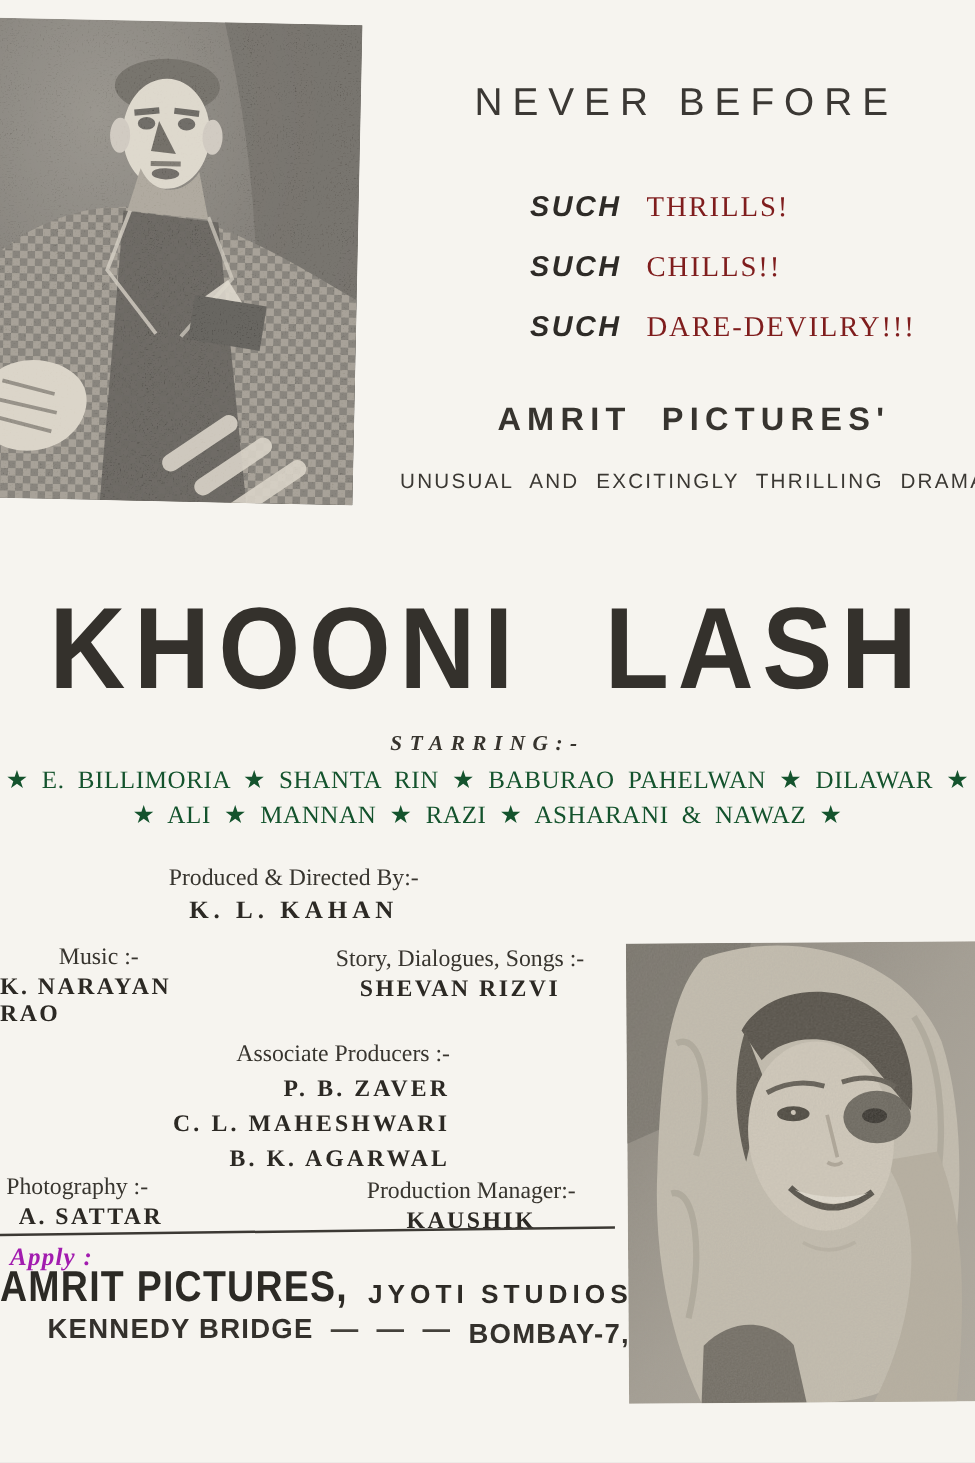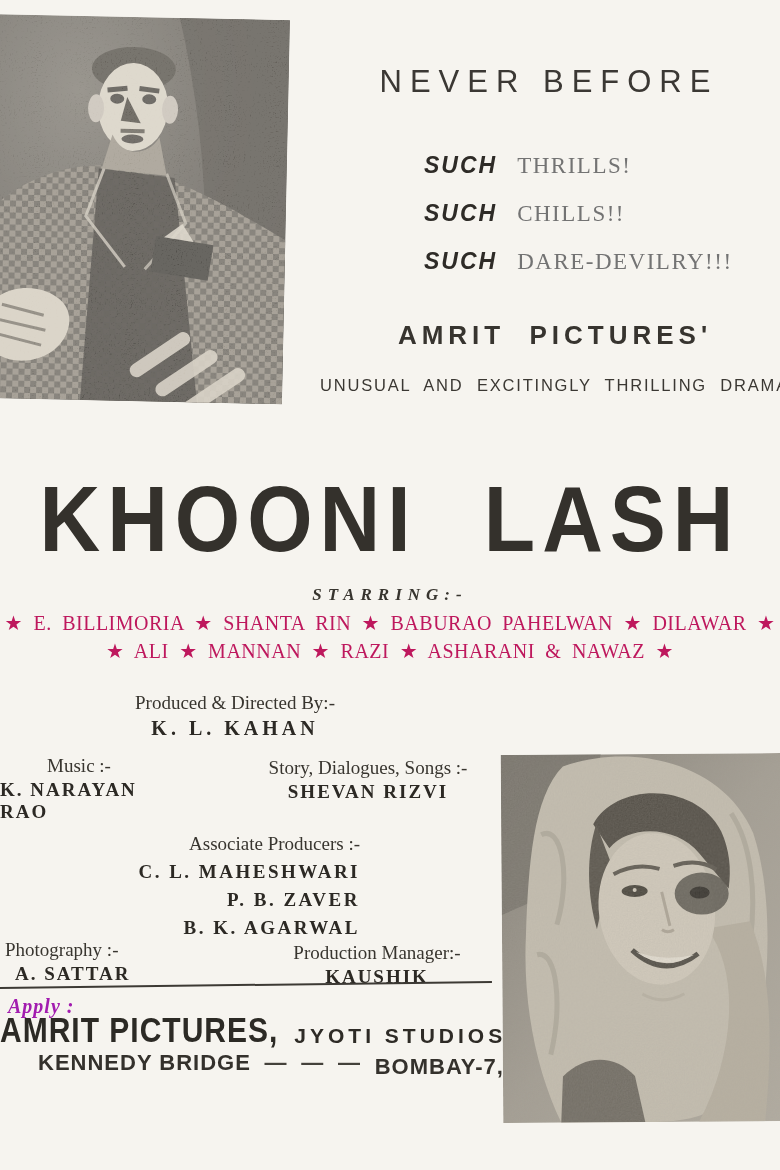--- a/index.html
+++ b/index.html
@@ -13,37 +13,37 @@
   .photo svg{display:block;width:100%;height:100%;}
   
   .never-before{left:318px;top:64px;width:462px;text-align:center;
       font-family:"Liberation Sans",sans-serif;font-weight:400;font-size:31px;
       letter-spacing:8px;color:#3b3834;white-space:nowrap;}
   .such-block{left:424px;top:152px;}
   .such-row{margin-bottom:21px;white-space:nowrap;}
   .such-lead{font-family:"Liberation Sans",sans-serif;font-weight:bold;font-style:italic;
       font-size:23px;letter-spacing:2px;color:#2e2b27;}
   .such-rest{font-family:"Liberation Serif",serif;font-size:23px;letter-spacing:1.5px;
-      margin-left:20px;color:#737373;}
+      margin-left:20px;color:#7f1d1d;}
   .amrit-line{left:330px;top:320px;width:450px;text-align:center;
       font-family:"Liberation Sans",sans-serif;font-weight:bold;font-size:26px;
       letter-spacing:5px;word-spacing:12px;color:#37342f;white-space:nowrap;}
   .tagline{left:320px;top:376px;width:460px;text-align:center;
       font-family:"Liberation Sans",sans-serif;font-size:16.5px;letter-spacing:1.8px;
       word-spacing:7px;color:#3b3833;white-space:nowrap;}
   
   .movie-title{left:0;top:466px;width:780px;text-align:center;
       font-family:"Liberation Sans",sans-serif;font-weight:bold;font-size:84px;
       letter-spacing:7px;word-spacing:36px;color:#34312c;transform:scaleY(1.1);
       transform-origin:center top;white-space:nowrap;}
   
   .starring-label{left:0;top:585px;width:780px;text-align:center;
       font-style:italic;font-weight:bold;font-size:17px;letter-spacing:6px;color:#37342e;}
   .cast-line{left:0;width:780px;text-align:center;font-size:20px;letter-spacing:.5px;
-      word-spacing:5px;color:#be185d;white-space:nowrap;}
+      word-spacing:5px;color:#14532d;white-space:nowrap;}
   .cast-1{top:611px;}
   .cast-2{top:639px;}
   
   .credit-label{font-size:19px;color:#38352f;}
   .credit-name{font-weight:bold;font-size:19px;letter-spacing:2px;color:#2c2924;}
   .produced{left:95px;top:692px;width:280px;text-align:center;}
   .produced .credit-name{font-size:20px;letter-spacing:4px;margin-top:3px;}
   .music{left:0;top:755px;width:158px;text-align:center;}
   .music .credit-name{text-align:left;margin-left:0;}
   .story{left:258px;top:757px;width:220px;text-align:center;}
@@ -169,22 +169,22 @@
     <span class="credit-name">K. NARAYAN RAO</span>
   </div>
 
   <div class="abs story">
     <div class="credit-label">Story, Dialogues, Songs :-</div>
     <span class="credit-name">SHEVAN RIZVI</span>
   </div>
 
   <div class="abs assoc">
     <div class="credit-label">Associate Producers :-</div>
+    <span class="credit-name">P. B. ZAVER</span>
     <span class="credit-name">C. L. MAHESHWARI</span>
-    <span class="credit-name">P. B. ZAVER</span>
     <span class="credit-name">B. K. AGARWAL</span>
   </div>
 
   <div class="abs photography">
     <div class="credit-label">Photography :-</div>
     <span class="credit-name">A. SATTAR</span>
   </div>
 
   <div class="abs prodmgr">
     <div class="credit-label">Production Manager:-</div>

